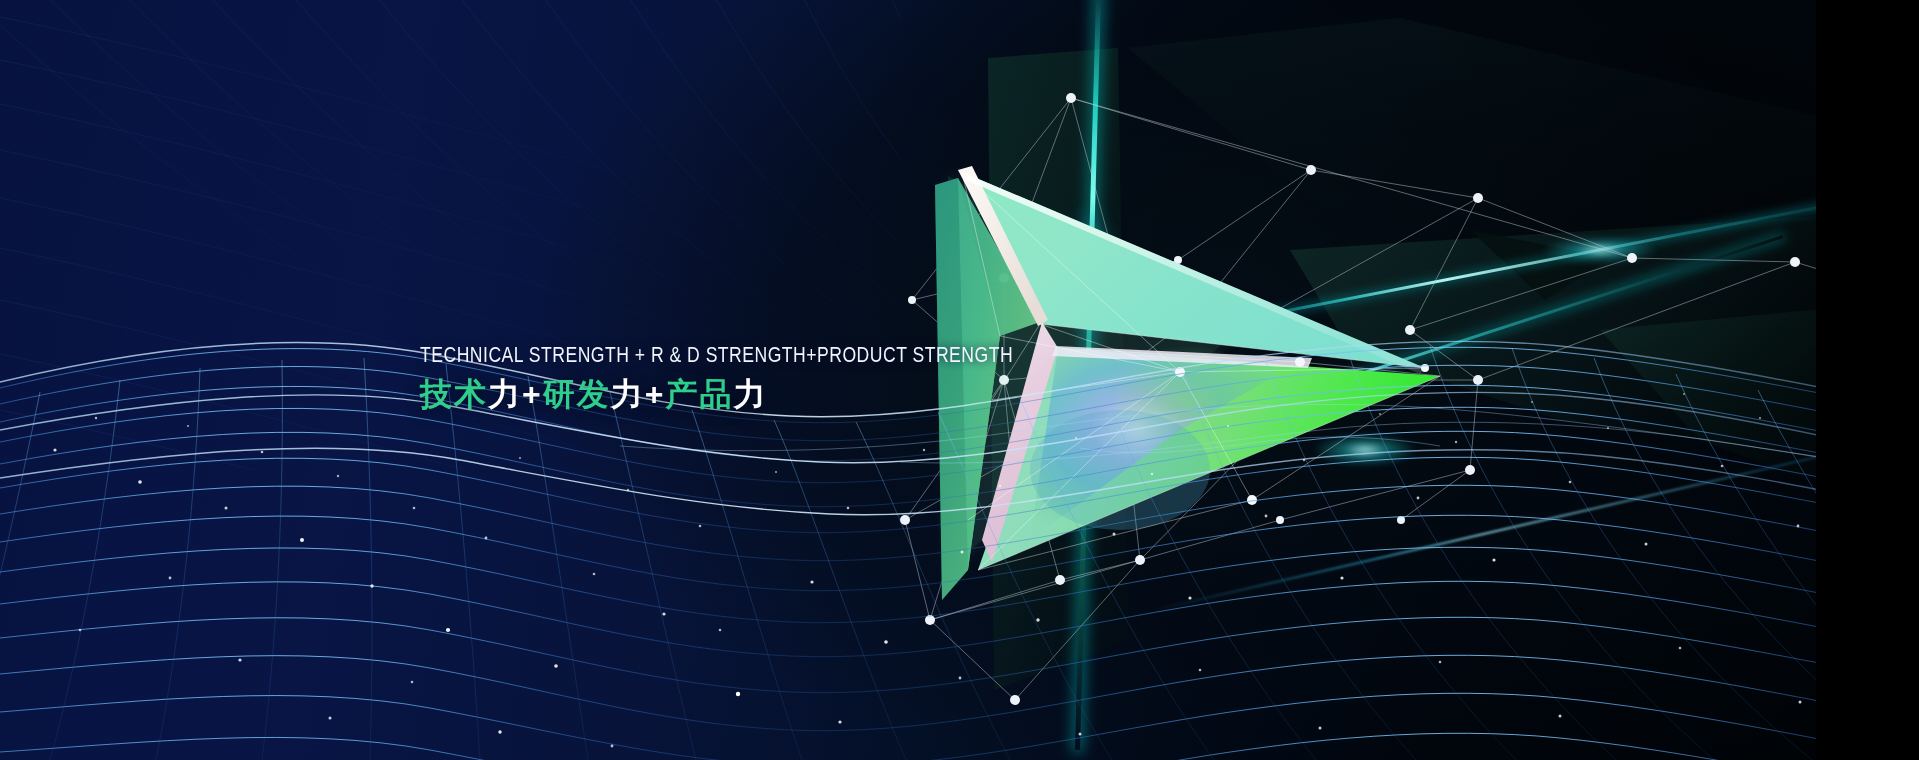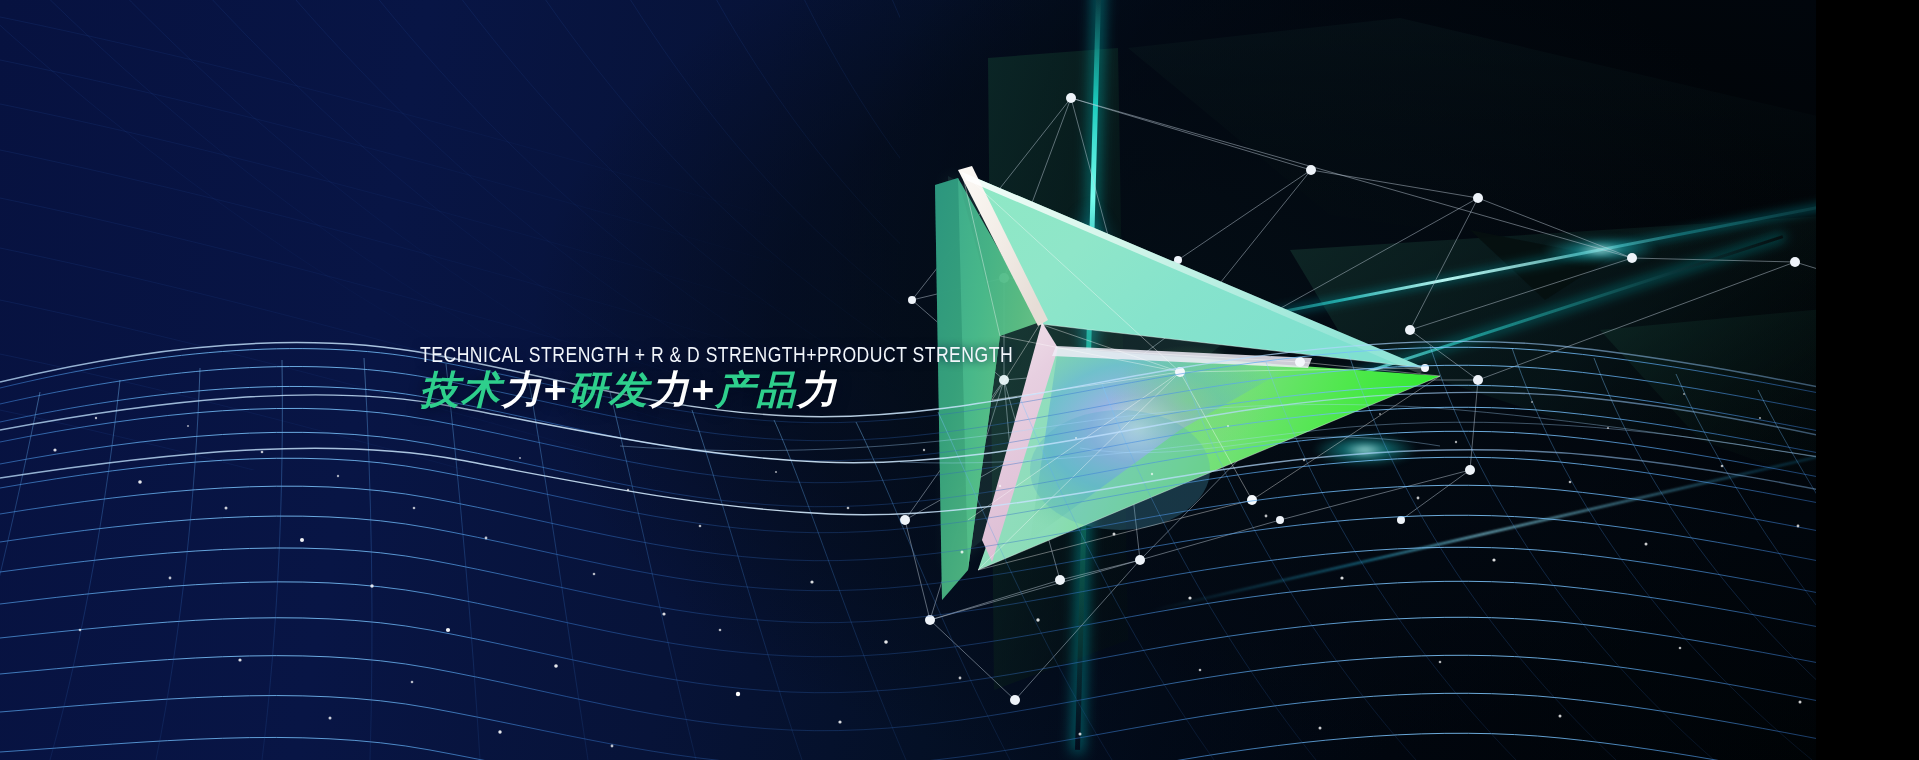--- a/index.html
+++ b/index.html
@@ -86,28 +86,27 @@
     letter-spacing:.6px;
     line-height:1;
     color:#f2f6fb;
     white-space:nowrap;
     transform:scaleX(.80);
     transform-origin:left center;
     font-weight:400;
     text-shadow:0 0 10px rgba(10,20,60,.9);
   }
   .headline{
-    margin-top:3px;
-    font-size:39px;
+    margin-top:11px;
+    font-size:32px;
     font-weight:bold;
     line-height:1.08;
     letter-spacing:2px;
     white-space:nowrap;
     text-shadow:0 2px 14px rgba(2,8,28,.85);
-    font-style:italic;
   }
   .g{color:#2ecf8c;}
   .w{color:#ffffff;}
 </style>
 </head>
 <body>
 
 <div id="stage">
 
   <svg class="topgrid" width="1919" height="760" viewBox="0 0 1919 760">

